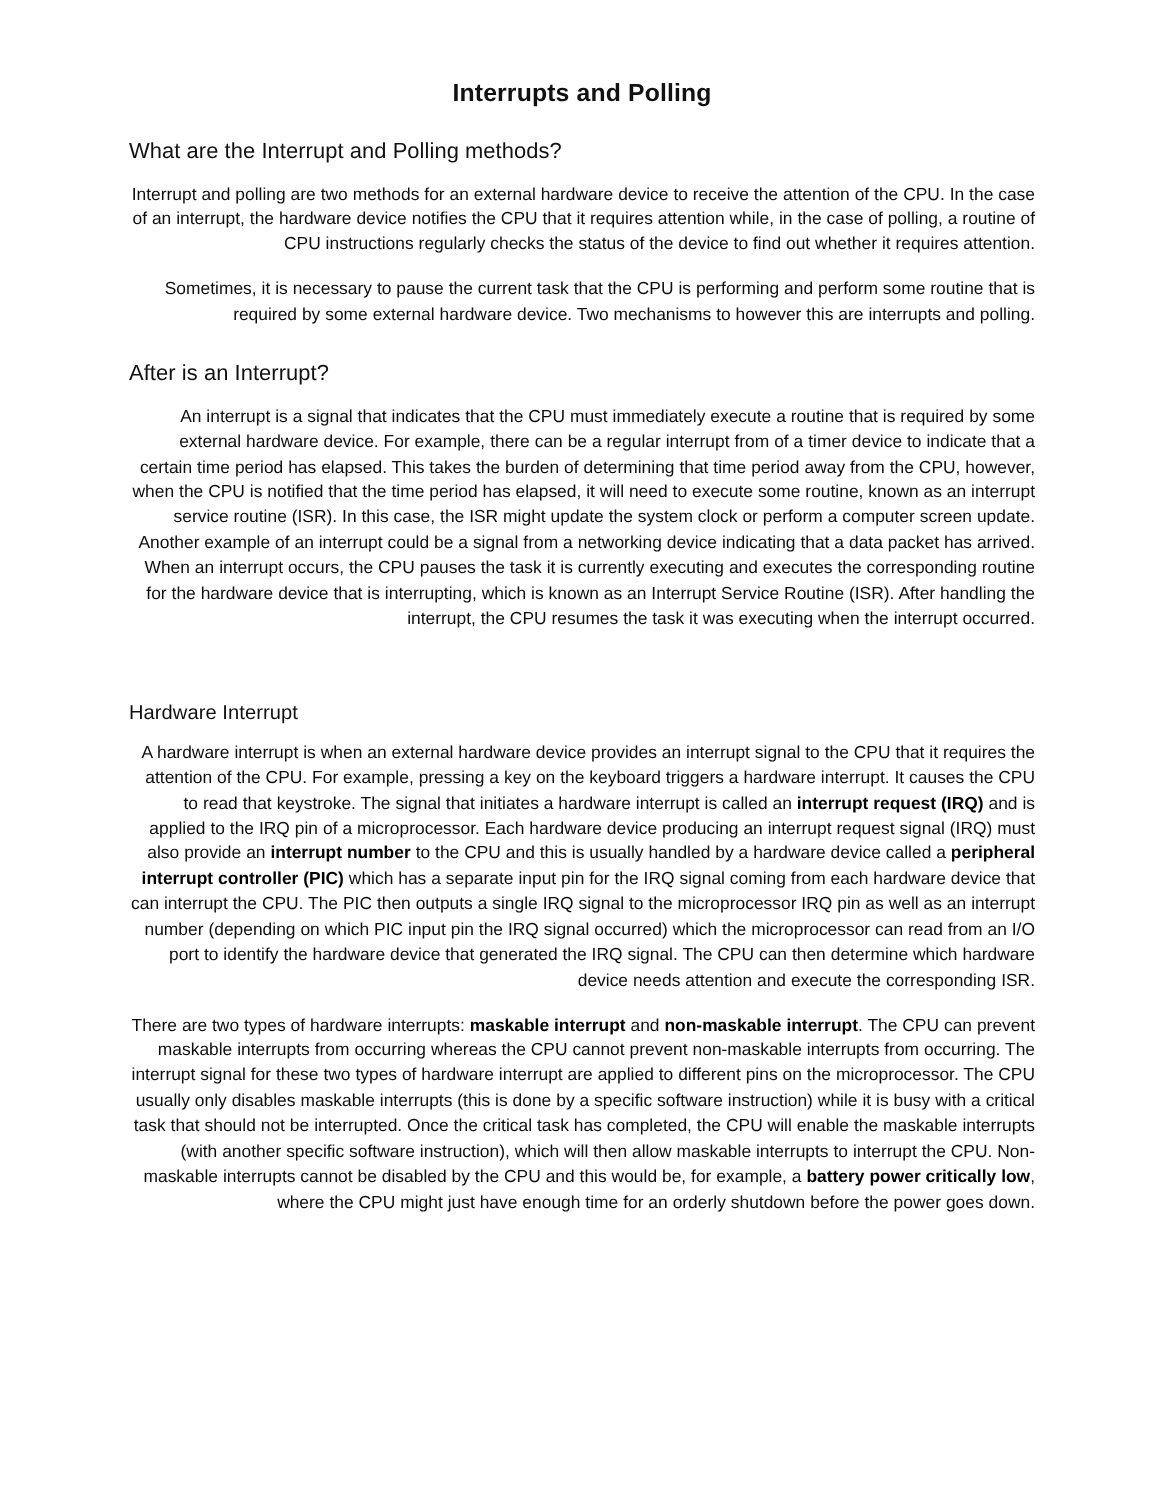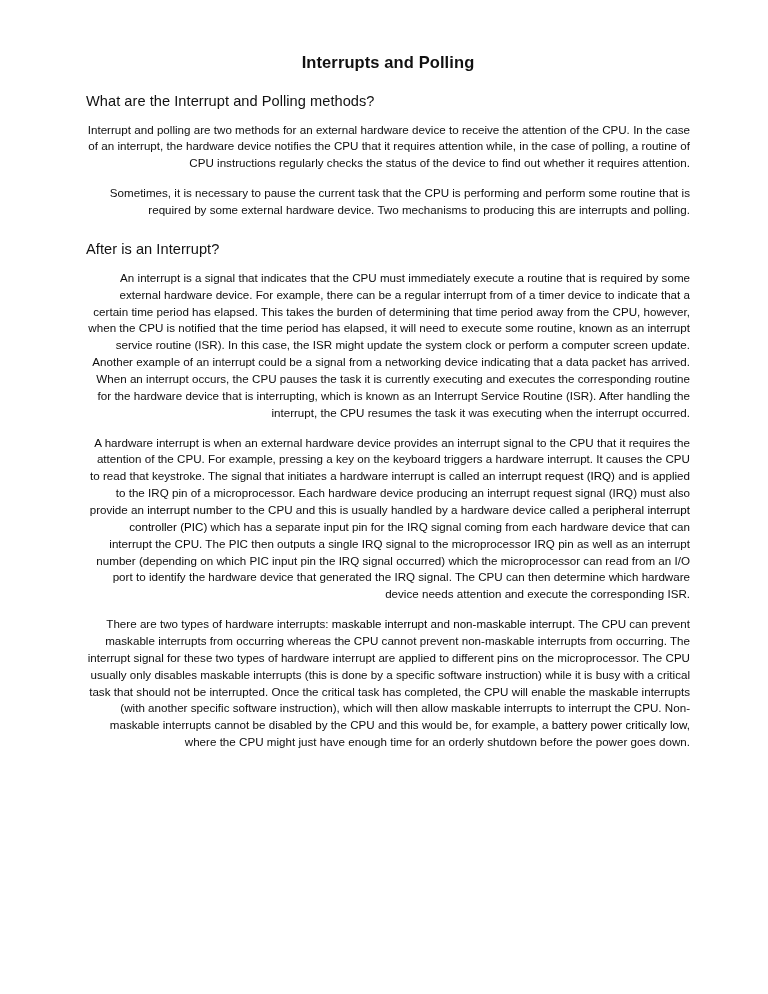--- a/index.html
+++ b/index.html
@@ -60,36 +60,37 @@
     margin: 0 0 13px 0;
     text-align: right;
     letter-spacing: 0.005px;
     color: #0d0d0d;
     word-spacing: 0.05px;
   }
   p.body-text:last-child {
     margin-bottom: 0;
   }
   b, strong {
-    font-weight: normal;
+    font-weight: bold;
     color: #000000;
   }
 </style>
 </head>
 <body>
 
 <div class="page">
   <div class="content">
 
     <h1 class="doc-title">Interrupts and Polling</h1>
 
     <div id="sections-container">
         <h2 class="section-heading">What are the Interrupt and Polling methods?</h2>
         <p class="body-text"><span>Interrupt and polling are two methods for an external hardware device to receive the attention of the CPU. In the case of an interrupt, the hardware device notifies the CPU that it requires attention while, in the case of polling, a routine of CPU instructions regularly checks the status of the device to find out whether it requires attention.</span></p>
-        <p class="body-text"><span>Sometimes, it is necessary to pause the current task that the CPU is performing and perform some routine that is required by some external hardware device. Two mechanisms to producing this are interrupts and polling.</span></p>
+        <p class="body-text"><span>Sometimes, it is necessary to pause the current task that the CPU is performing and perform some routine that is required by some external hardware device. Two mechanisms to however this are interrupts and polling.</span></p>
         <h2 class="section-heading h-spaced">After is an Interrupt?</h2>
         <p class="body-text"><span>An interrupt is a signal that indicates that the CPU must immediately execute a routine that is required by some external hardware device. For example, there can be a regular interrupt from of a timer device to indicate that a certain time period has elapsed. This takes the burden of determining that time period away from the CPU, however, when the CPU is notified that the time period has elapsed, it will need to execute some routine, known as an interrupt service routine (ISR). In this case, the ISR might update the system clock or perform a computer screen update. Another example of an interrupt could be a signal from a networking device indicating that a data packet has arrived. When an interrupt occurs, the CPU pauses the task it is currently executing and executes the corresponding routine for the hardware device that is interrupting, which is known as an Interrupt Service Routine (ISR). After handling the interrupt, the CPU resumes the task it was executing when the interrupt occurred.</span></p>
+        <h2 class="section-heading h-sub">Hardware Interrupt</h2>
         <p class="body-text"><span>A hardware interrupt is when an external hardware device provides an interrupt signal to the CPU that it requires the attention of the CPU. For example, pressing a key on the keyboard triggers a hardware interrupt. It causes the CPU to read that keystroke. The signal that initiates a hardware interrupt is called an </span><b>interrupt request (IRQ)</b><span> and is applied to the IRQ pin of a microprocessor. Each hardware device producing an interrupt request signal (IRQ) must also provide an </span><b>interrupt number</b><span> to the CPU and this is usually handled by a hardware device called a </span><b>peripheral interrupt controller (PIC)</b><span> which has a separate input pin for the IRQ signal coming from each hardware device that can interrupt the CPU. The PIC then outputs a single IRQ signal to the microprocessor IRQ pin as well as an interrupt number (depending on which PIC input pin the IRQ signal occurred) which the microprocessor can read from an I/O port to identify the hardware device that generated the IRQ signal. The CPU can then determine which hardware device needs attention and execute the corresponding ISR.</span></p>
         <p class="body-text"><span>There are two types of hardware interrupts: </span><b>maskable interrupt</b><span> and </span><b>non-maskable interrupt</b><span>. The CPU can prevent maskable interrupts from occurring whereas the CPU cannot prevent non-maskable interrupts from occurring. The interrupt signal for these two types of hardware interrupt are applied to different pins on the microprocessor. The CPU usually only disables maskable interrupts (this is done by a specific software instruction) while it is busy with a critical task that should not be interrupted. Once the critical task has completed, the CPU will enable the maskable interrupts (with another specific software instruction), which will then allow maskable interrupts to interrupt the CPU. Non-maskable interrupts cannot be disabled by the CPU and this would be, for example, a </span><b>battery power critically low</b><span>, where the CPU might just have enough time for an orderly shutdown before the power goes down.</span></p>
       </div>
 
   </div>
 </div>
 
 </body></html>

